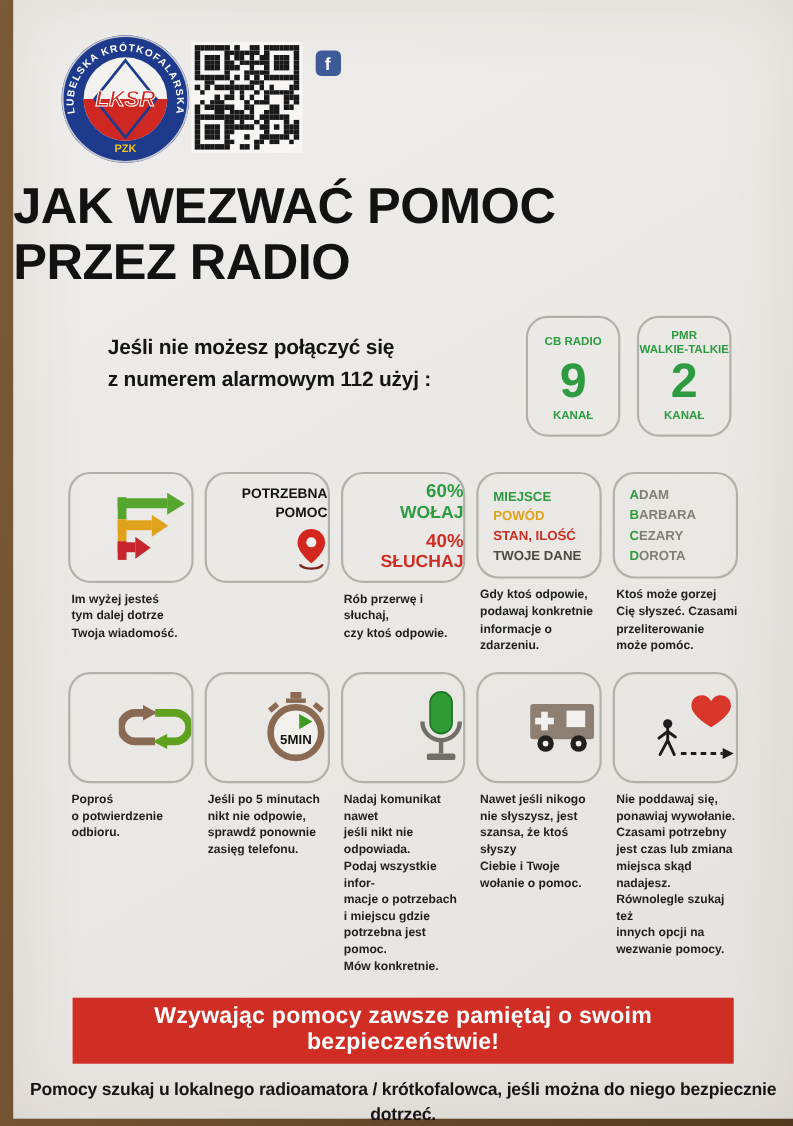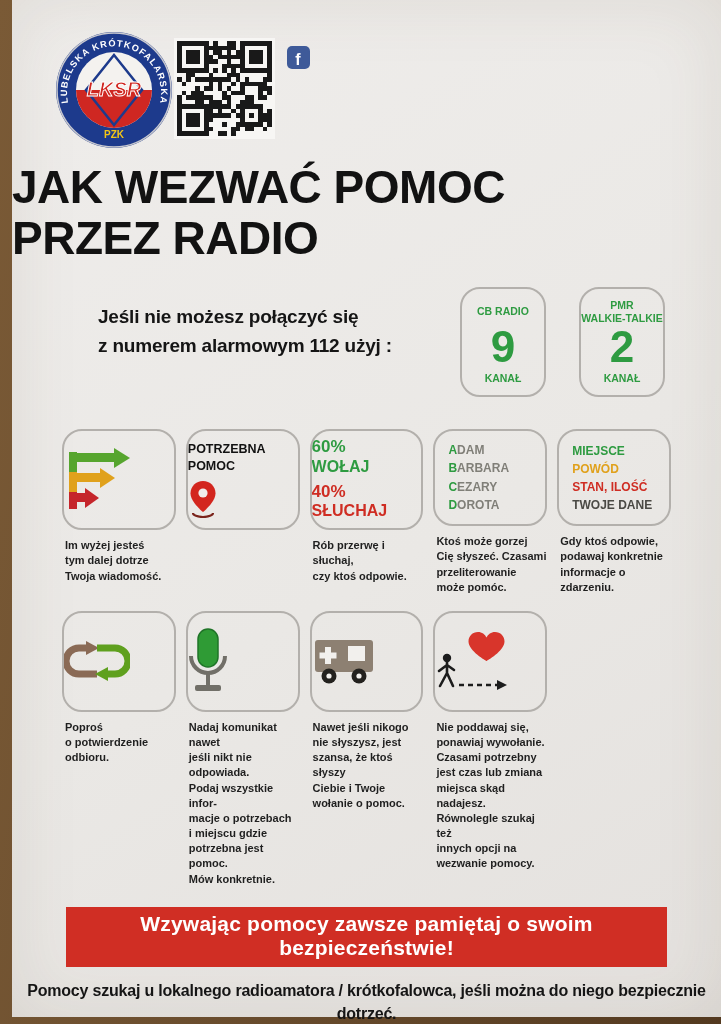--- a/index.html
+++ b/index.html
@@ -25,33 +25,33 @@
   .fb-icon{width:23px;height:23px;margin:16px 0 0 12px;background:#3e5a99;border-radius:5px;
     color:#fff;font-weight:bold;font-size:16px;display:flex;align-items:flex-end;justify-content:center;
     line-height:1;padding-bottom:1px;box-sizing:border-box;}
   
   .main-title{margin-top:12px;text-align:left;font-size:46px;font-weight:800;
     letter-spacing:-.5px;line-height:1.1;color:#121212;}
   
   .intro{display:flex;margin:24px 56px 0 86px;}
   .intro-text{flex:1;font-size:19px;font-weight:bold;line-height:1.5;margin-top:16px;
     letter-spacing:-.2px;white-space:pre-line;}
-  .channels{display:flex;gap:33px;}
+  .channels{display:flex;gap:15px;}
   .chan-box{width:82px;height:97px;border:2px solid #b3b0ac;border-radius:20px;
     text-align:center;color:#2e9b41;padding-top:9px;box-sizing:content-box;}
   .chan-label{font-size:10.5px;font-weight:bold;line-height:1.25;white-space:pre-line;
     height:27px;display:flex;flex-direction:column;justify-content:center;align-items:center;}
   .chan-number{font-size:44px;font-weight:800;line-height:1.0;}
   .chan-sub{font-size:10.5px;font-weight:bold;margin-top:3px;}
   
   .steps{margin:32px 50px 0;}
   .steps-grid{display:grid;grid-template-columns:repeat(5,1fr);column-gap:10px;}
   .steps-grid.second{margin-top:16px;}
   .step-box{height:97px;border:2px solid #b3b0ac;border-radius:20px;
-    display:flex;flex-direction:column;align-items:flex-start;justify-content:center;overflow:hidden;}
+    display:flex;flex-direction:column;align-items:flex-end;justify-content:center;overflow:hidden;}
   .step-box.left{align-items:flex-start;padding-left:13px;box-sizing:border-box;}
   .step-caption{font-size:11px;font-weight:bold;line-height:1.38;margin-top:8px;
     white-space:pre-line;color:#1f1f1f;padding-left:3px;}
   .green{color:#2e9b41;}.orange{color:#e0a11c;}.red{color:#cf2d23;}
   .dark{color:#4b4a45;}.grayname{color:#807f78;}
   .pct{font-size:17px;font-weight:700;line-height:1.15;}
   .pct-word{font-size:16px;font-weight:700;line-height:1.3;}
   .info-line{font-size:12px;font-weight:800;line-height:1.5;}
   .name-line{font-size:12px;font-weight:800;line-height:1.55;}
   .need-line{font-size:12.5px;font-weight:800;line-height:1.3;color:#121212;}
@@ -599,60 +599,77 @@
           <div class="pct-word green">WOŁAJ</div>
           <div class="pct red" style="margin-top:4px">40%</div>
           <div class="pct-word red">SŁUCHAJ</div>
         </div>
         <div class="step-caption">Rób przerwę i słuchaj,
 czy ktoś odpowie.</div>
       </div>
 
       <div class="step">
         <div class="step-box left">
+          <div class="info-line green">MIEJSCE</div>
+          <div class="info-line orange">POWÓD</div>
+          <div class="info-line red">STAN, ILOŚĆ</div>
+          <div class="info-line dark">TWOJE DANE</div>
+        </div>
+        <div class="step-caption">Gdy ktoś odpowie,
+podawaj konkretnie
+informacje o zdarzeniu.</div>
+      </div>
+
+      <div class="step">
+        <div class="step-box left">
           <div class="name-line grayname"><span class="green">A</span><span>DAM</span></div>
           <div class="name-line grayname"><span class="green">B</span><span>ARBARA</span></div>
           <div class="name-line grayname"><span class="green">C</span><span>EZARY</span></div>
           <div class="name-line grayname"><span class="green">D</span><span>OROTA</span></div>
         </div>
         <div class="step-caption">Ktoś może gorzej
 Cię słyszeć. Czasami
 przeliterowanie
 może pomóc.</div>
-      </div>
-
-      <div class="step">
-        <div class="step-box left">
-          <div class="info-line green">MIEJSCE</div>
-          <div class="info-line orange">POWÓD</div>
-          <div class="info-line red">STAN, ILOŚĆ</div>
-          <div class="info-line dark">TWOJE DANE</div>
-        </div>
-        <div class="step-caption">Gdy ktoś odpowie,
-podawaj konkretnie
-informacje o zdarzeniu.</div>
       </div>
     </div>
 
     <div class="steps-grid second">
 
       <div class="step">
         <div class="step-box">
           <svg width="66" height="42" viewBox="0 0 66 42">
             <path d="M33,34 H15 a13,13 0 0 1 0,-26 h8" fill="none" stroke="#8a6a55" stroke-width="7"></path>
             <polygon points="22,1 22,15 35,8" fill="#8a6a55"></polygon>
             <path d="M33,8 h18 a13,13 0 0 1 0,26 h-8" fill="none" stroke="#5fa01e" stroke-width="7"></path>
             <polygon points="44,27 44,41 31,34" fill="#5fa01e"></polygon>
           </svg>
         </div>
         <div class="step-caption">Poproś
 o potwierdzenie
 odbioru.</div>
       </div>
 
+      <div class="step">
+        <div class="step-box">
+          <svg width="58" height="64" viewBox="0 0 58 64">
+            <rect x="24" y="0" width="10" height="6" fill="#8a6a52"></rect>
+            <rect x="20" y="6" width="18" height="4" fill="#8a6a52"></rect>
+            <rect x="4" y="12" width="9" height="5" fill="#8a6a52" transform="rotate(-40 8 14)"></rect>
+            <rect x="45" y="12" width="9" height="5" fill="#8a6a52" transform="rotate(40 50 14)"></rect>
+            <circle cx="29" cy="37" r="23" fill="#f2f0ed" stroke="#8a6a52" stroke-width="6"></circle>
+            <polygon points="32,20 32,34 44,27" fill="#3f9b1f"></polygon>
+            <text x="29" y="47" text-anchor="middle" font-size="12" font-weight="bold" fill="#121212">5MIN</text>
+          </svg>
+        </div>
+        <div class="step-caption">Jeśli po 5 minutach
+nikt nie odpowie,
+sprawdź ponownie
+zasięg telefonu.</div>
+      </div>
 
       <div class="step">
         <div class="step-box">
           <svg width="40" height="66" viewBox="0 0 40 66">
             <rect x="10" y="1" width="20" height="38" rx="10" fill="#2f9b35" stroke="#1f7427" stroke-width="1.5"></rect>
             <path d="M3,28 a17,17 0 0 0 34,0" fill="none" stroke="#716f68" stroke-width="4"></path>
             <line x1="20" y1="46" x2="20" y2="57" stroke="#716f68" stroke-width="4"></line>
             <rect x="7" y="57" width="26" height="6" rx="2" fill="#716f68"></rect>
           </svg>
         </div>

